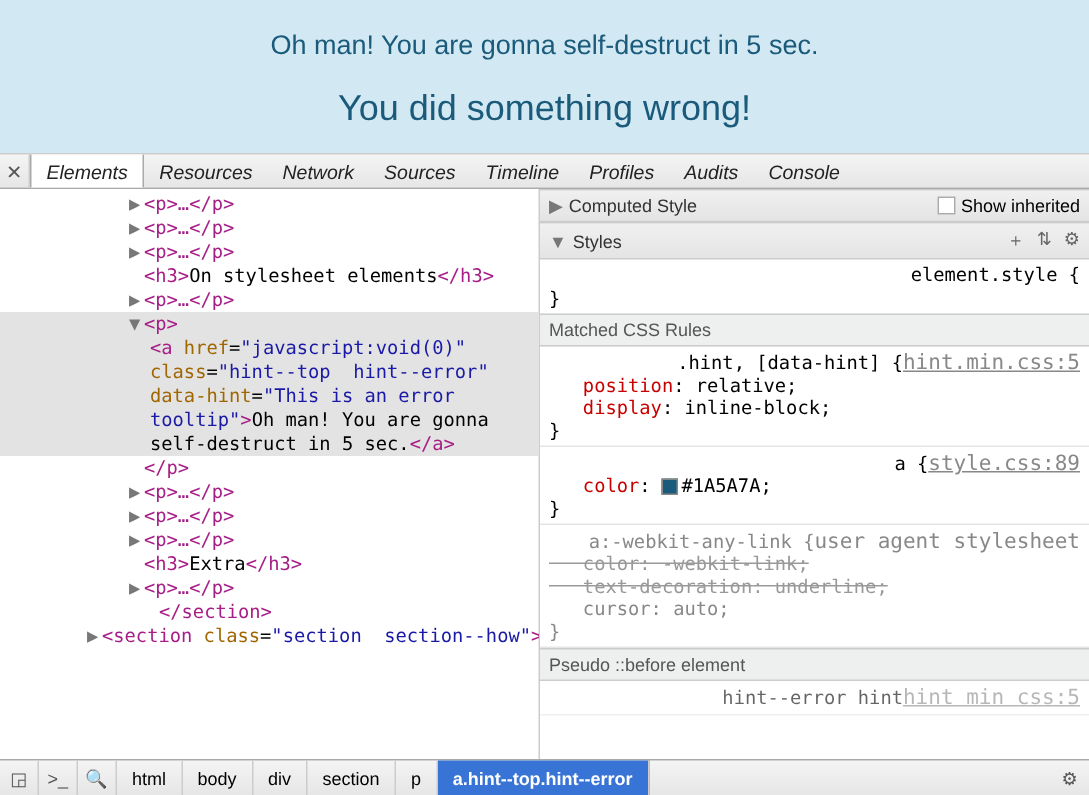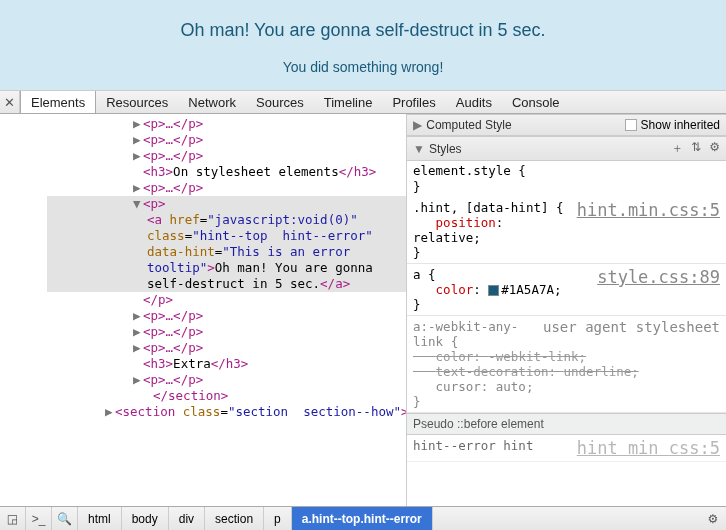--- a/index.html
+++ b/index.html
@@ -1,47 +1,47 @@
 <!DOCTYPE html>
 <html><head>
 <meta charset="utf-8">
 <style>
 * { box-sizing: border-box; margin: 0; padding: 0; }
 body { font-family: "Lucida Grande", "Helvetica Neue", sans-serif; font-size: 12px; width: 726px; height: 530px; overflow: hidden; background: #fff; display: flex; flex-direction: column; }
 .page-banner { background: #d2e8f2; padding: 20px 0 15px; text-align: center; }
 .page-banner .t1 { color: #1A5A7A; font-size: 18px; margin-bottom: 18px; }
-.page-banner .t2 { color: #1A5A7A; font-size: 14px; }
+.page-banner .t2 { color: #1A5A7A; font-size: 24px; }
 .tabs { display: flex; align-items: center; background: linear-gradient(#f4f4f4,#e6e6e6); border-top:1px solid #ccc; border-bottom:1px solid #aaa; height: 24px; font-size: 13px; }
 .tabs .closebtn { width: 20px; text-align: center; color:#555; border-right:1px solid #ccc; height:100%; display:flex;align-items:center;justify-content:center; cursor:pointer;}
-.tabs .tab { padding: 0 10px; height:100%; display:flex; align-items:center; color:#222; cursor:pointer;}
+.tabs .tab { padding: 0 10px; height:100%; display:flex; align-items:center; color:#222; cursor:pointer;font-style:italic;}
 .tabs .tab.active { background:#fff; border-left:1px solid #aaa; border-right:1px solid #aaa; font-weight:500;}
-.main { flex:1; display:flex; overflow:hidden;margin-left:47px; }
+.main { flex:1; display:flex; overflow:hidden; }
 .left { width:360px; overflow:auto; font-family: Menlo, Consolas, monospace; font-size:12.5px; line-height:16px; padding-top:2px; border-right:1px solid #ccc; position:relative;}
 .left .row { white-space: pre; }
 .tri { display:inline-block; width:10px; color:#777; }
 .tag { color:#a71e86; }
 .attrn { color:#a06700; }
 .attrv { color:#1a1aa6; }
 .txt { color:#000; }
 .hl { background:#e3e3e3; }
 .left .indent-3 { padding-left: 96px; }
 .left .indent-4 { padding-left: 86px; }
 .left .indent-5w { padding-left: 100px; white-space:pre-wrap; word-break:break-word; padding-right:8px;}
 .left .indent-2 { padding-left: 58px; }
 .right { flex:1; display:flex; flex-direction:column; overflow:hidden; font-family: Menlo, Consolas, monospace; font-size:12.5px;}
 .section-head { background: linear-gradient(#f0f0f0,#e4e4e4); border-top:1px solid #ccc; border-bottom:1px solid #ccc; padding:3px 6px; display:flex; align-items:center; font-family:"Lucida Grande",sans-serif; font-size:12px;}
 .section-head .tri2 { color:#777; margin-right:4px;}
 .section-head .title { flex:1; color:#333;}
 .section-head .chk { width:12px;height:12px;border:1px solid #aaa;background:#fff;margin-right:4px;}
 .section-head .icons { display:flex; gap:8px; color:#666;}
 .right .body { padding:2px 6px; line-height:16px; }
-.selector { color:#000; }
+.selector { color:#000;text-align:right; }
 .prop { color:#c80000; }
 .val { color:#000; }
-.link { color:#888; text-decoration:underline; float:right; font-size:17px;}
+.link { color:#888; text-decoration:underline; float:right; font-size:14px;}
 .sub { background:#eef0f0; border-top:1px solid #ccc; border-bottom:1px solid #ccc; padding:3px 6px; font-family:"Lucida Grande",sans-serif; font-size:12px; color:#555;}
 .rule { border-bottom:1px solid #e5e5e5; padding:3px 6px; }
 .swatch { display:inline-block; width:11px; height:11px; background:#1A5A7A; border:1px solid #888; vertical-align:middle; margin-right:2px;}
 .strike { text-decoration: line-through; color:#999; }
 .ua { color:#888; }
 .bottom { height:24px; background:linear-gradient(#f4f4f4,#e6e6e6); border-top:1px solid #aaa; display:flex; align-items:center; font-size:12px;}
 .bottom .ico { width:26px; height:100%; display:flex; align-items:center; justify-content:center; border-right:1px solid #ccc; color:#555; cursor:pointer;}
 .bottom .crumb { padding:0 10px; height:100%; display:flex; align-items:center; border-right:1px solid #ccc; cursor:pointer;}
 .bottom .crumb.sel { background:#3874d6; color:#fff;font-weight:bold; }
 .bottom .spacer { flex:1; }
@@ -100,25 +100,27 @@
       <span class="icons">
         <span>＋</span>
         <span>⇅</span>
         <span>⚙</span>
       </span>
     </div>
     <div class="body">
       <div class="selector">element.style {</div>
       <div>}</div>
     </div>
+    <div class="sub">Matched CSS Rules</div>
 
     <div class="rule">
       <span class="link">hint.min.css:5</span>
       <div class="selector">.hint, [data-hint] {</div>
       <div>&nbsp;&nbsp;&nbsp;<span class="prop">position</span>: <span class="val">relative;</span></div>
+      <div>&nbsp;&nbsp;&nbsp;<span class="prop">display</span>: <span class="val">inline-block;</span></div>
       <div>}</div>
     </div>
 
     <div class="rule">
       <span class="link">style.css:89</span>
       <div class="selector">a {</div>
       <div>&nbsp;&nbsp;&nbsp;<span class="prop">color</span>: <span class="swatch"></span><span class="val">#1A5A7A;</span></div>
       <div>}</div>
     </div>
 

